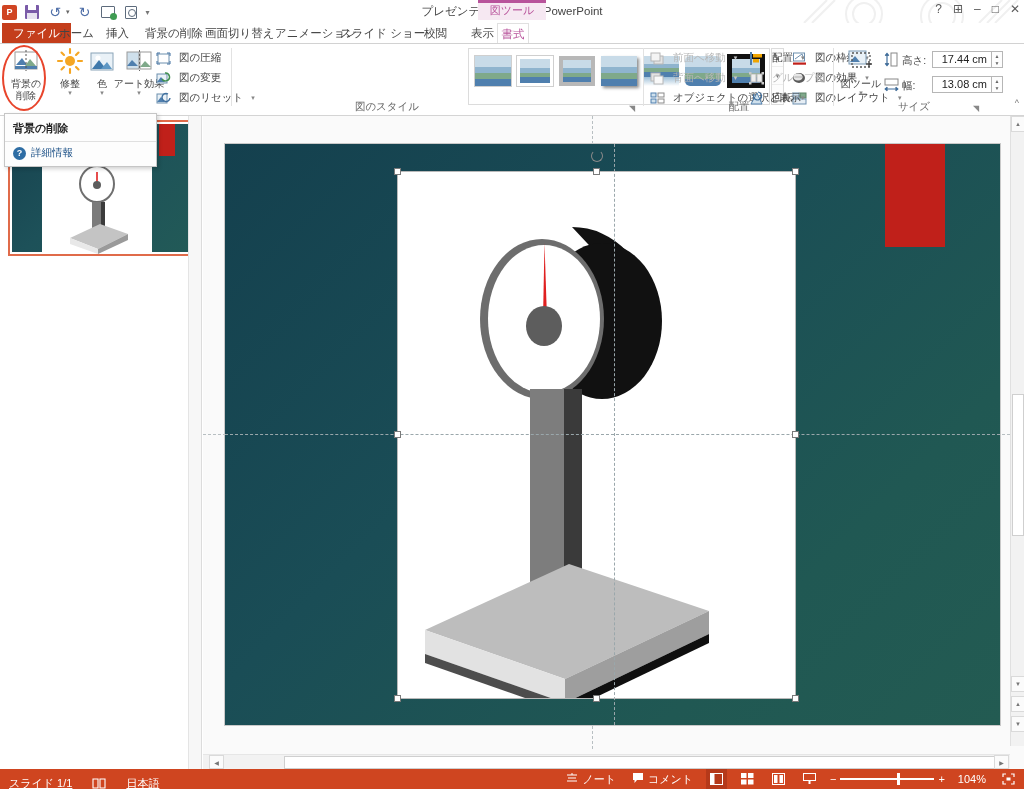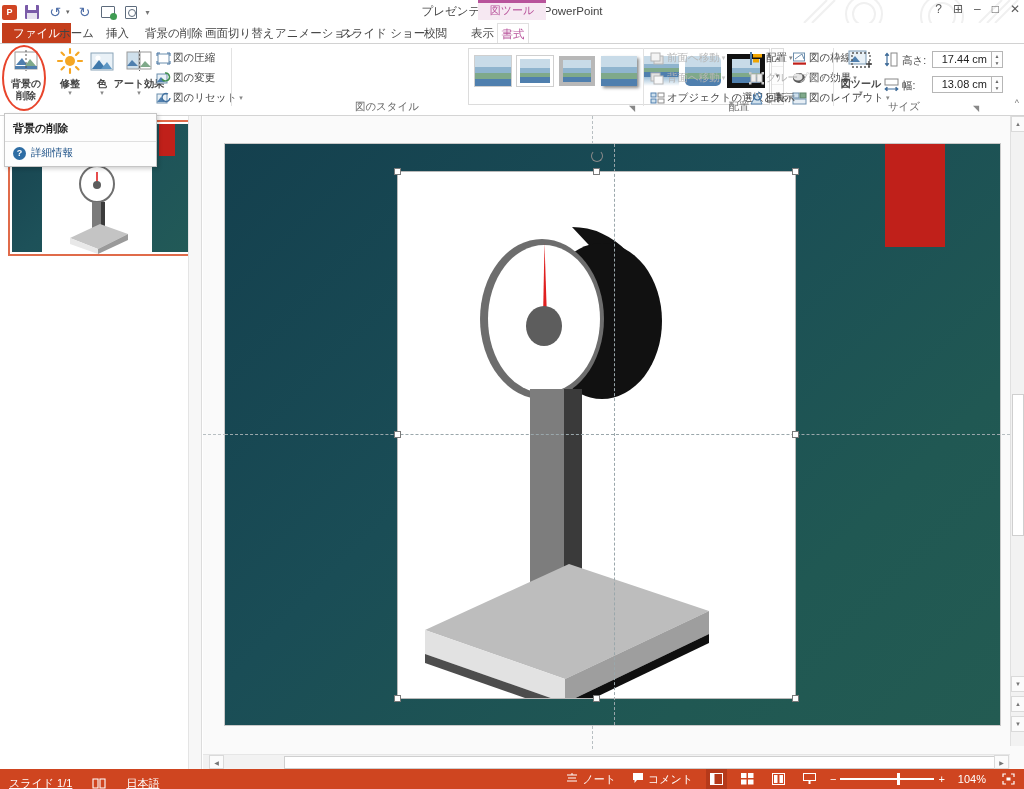--- a/index.html
+++ b/index.html
@@ -53,25 +53,25 @@
 
   
   .ribbon { position:absolute; left:0; top:44px; width:1024px; height:72px; background:#ffffff;
             border-bottom:1px solid #d4d4d4; }
   .grp { position:absolute; top:0; height:71px; }
   .grp-title { position:absolute; bottom:1px; width:100%; text-align:center; font-size:10.5px; color:#666; }
   .grp-sep { position:absolute; top:4px; width:1px; height:58px; background:#e2e2e2; }
   .dlg-launch { position:absolute; bottom:2px; right:3px; width:9px; height:9px; font-size:8px; color:#888; }
 
   .bigbtn { position:absolute; top:3px; width:48px; text-align:center; }
-  .bigbtn .lbl { font-size:10px; color:#444; line-height:11px; margin-top:1px;font-weight:bold; }
+  .bigbtn .lbl { font-size:10px; color:#444; line-height:11px; margin-top:1px; }
   .bigicon { width:30px; height:30px; margin:0 auto; position:relative; }
 
   .smrow { position:absolute; font-size:10.5px; color:#444; white-space:nowrap; display:flex;
-           align-items:center; gap:2px; height:18px; }
+           align-items:center; gap:8px; height:18px; }
   .smrow.dis { color:#b6b6b6; }
   .smicon { width:15px; height:15px; flex:none; position:relative; }
   .cart { font-size:7px; color:#888; }
   .smrow.dis .cart { color:#c5c5c5; }
 
   
   .stylegal { position:absolute; left:236px; top:4px; width:302px; height:57px; border:1px solid #dcdcdc;
               background:#fff; }
   .sthumb { position:absolute; top:7px; width:36px; height:30px; }
   .sthumb .pic { position:absolute; left:0; top:0; width:100%; height:100%;
@@ -512,21 +512,21 @@
             </g>
         </svg>
       </span>
       <div class="szlabel" style="left:68px;top:35px">幅:</div>
       <div class="szfield" style="left:98px;top:32px">13.08 cm</div>
       <div class="spin" style="left:158px;top:32px">
           <div>▲</div>
           <div>▼</div>
         </div>
 
-      <div class="grp-title" style="width:140px;left:0">サイズ</div>
+      <div class="grp-title" style="width:140px;left:10px">サイズ</div>
       <div class="dlg-launch" style="right:30px;bottom:2px">◥</div>
     </div>
 
     <div class="collapse-rib">^</div>
   </div>
 
   <div class="thumbpane">
     <div class="thumb-sel">
       <div class="thumb-in">
         <div class="thumb-red"></div>

